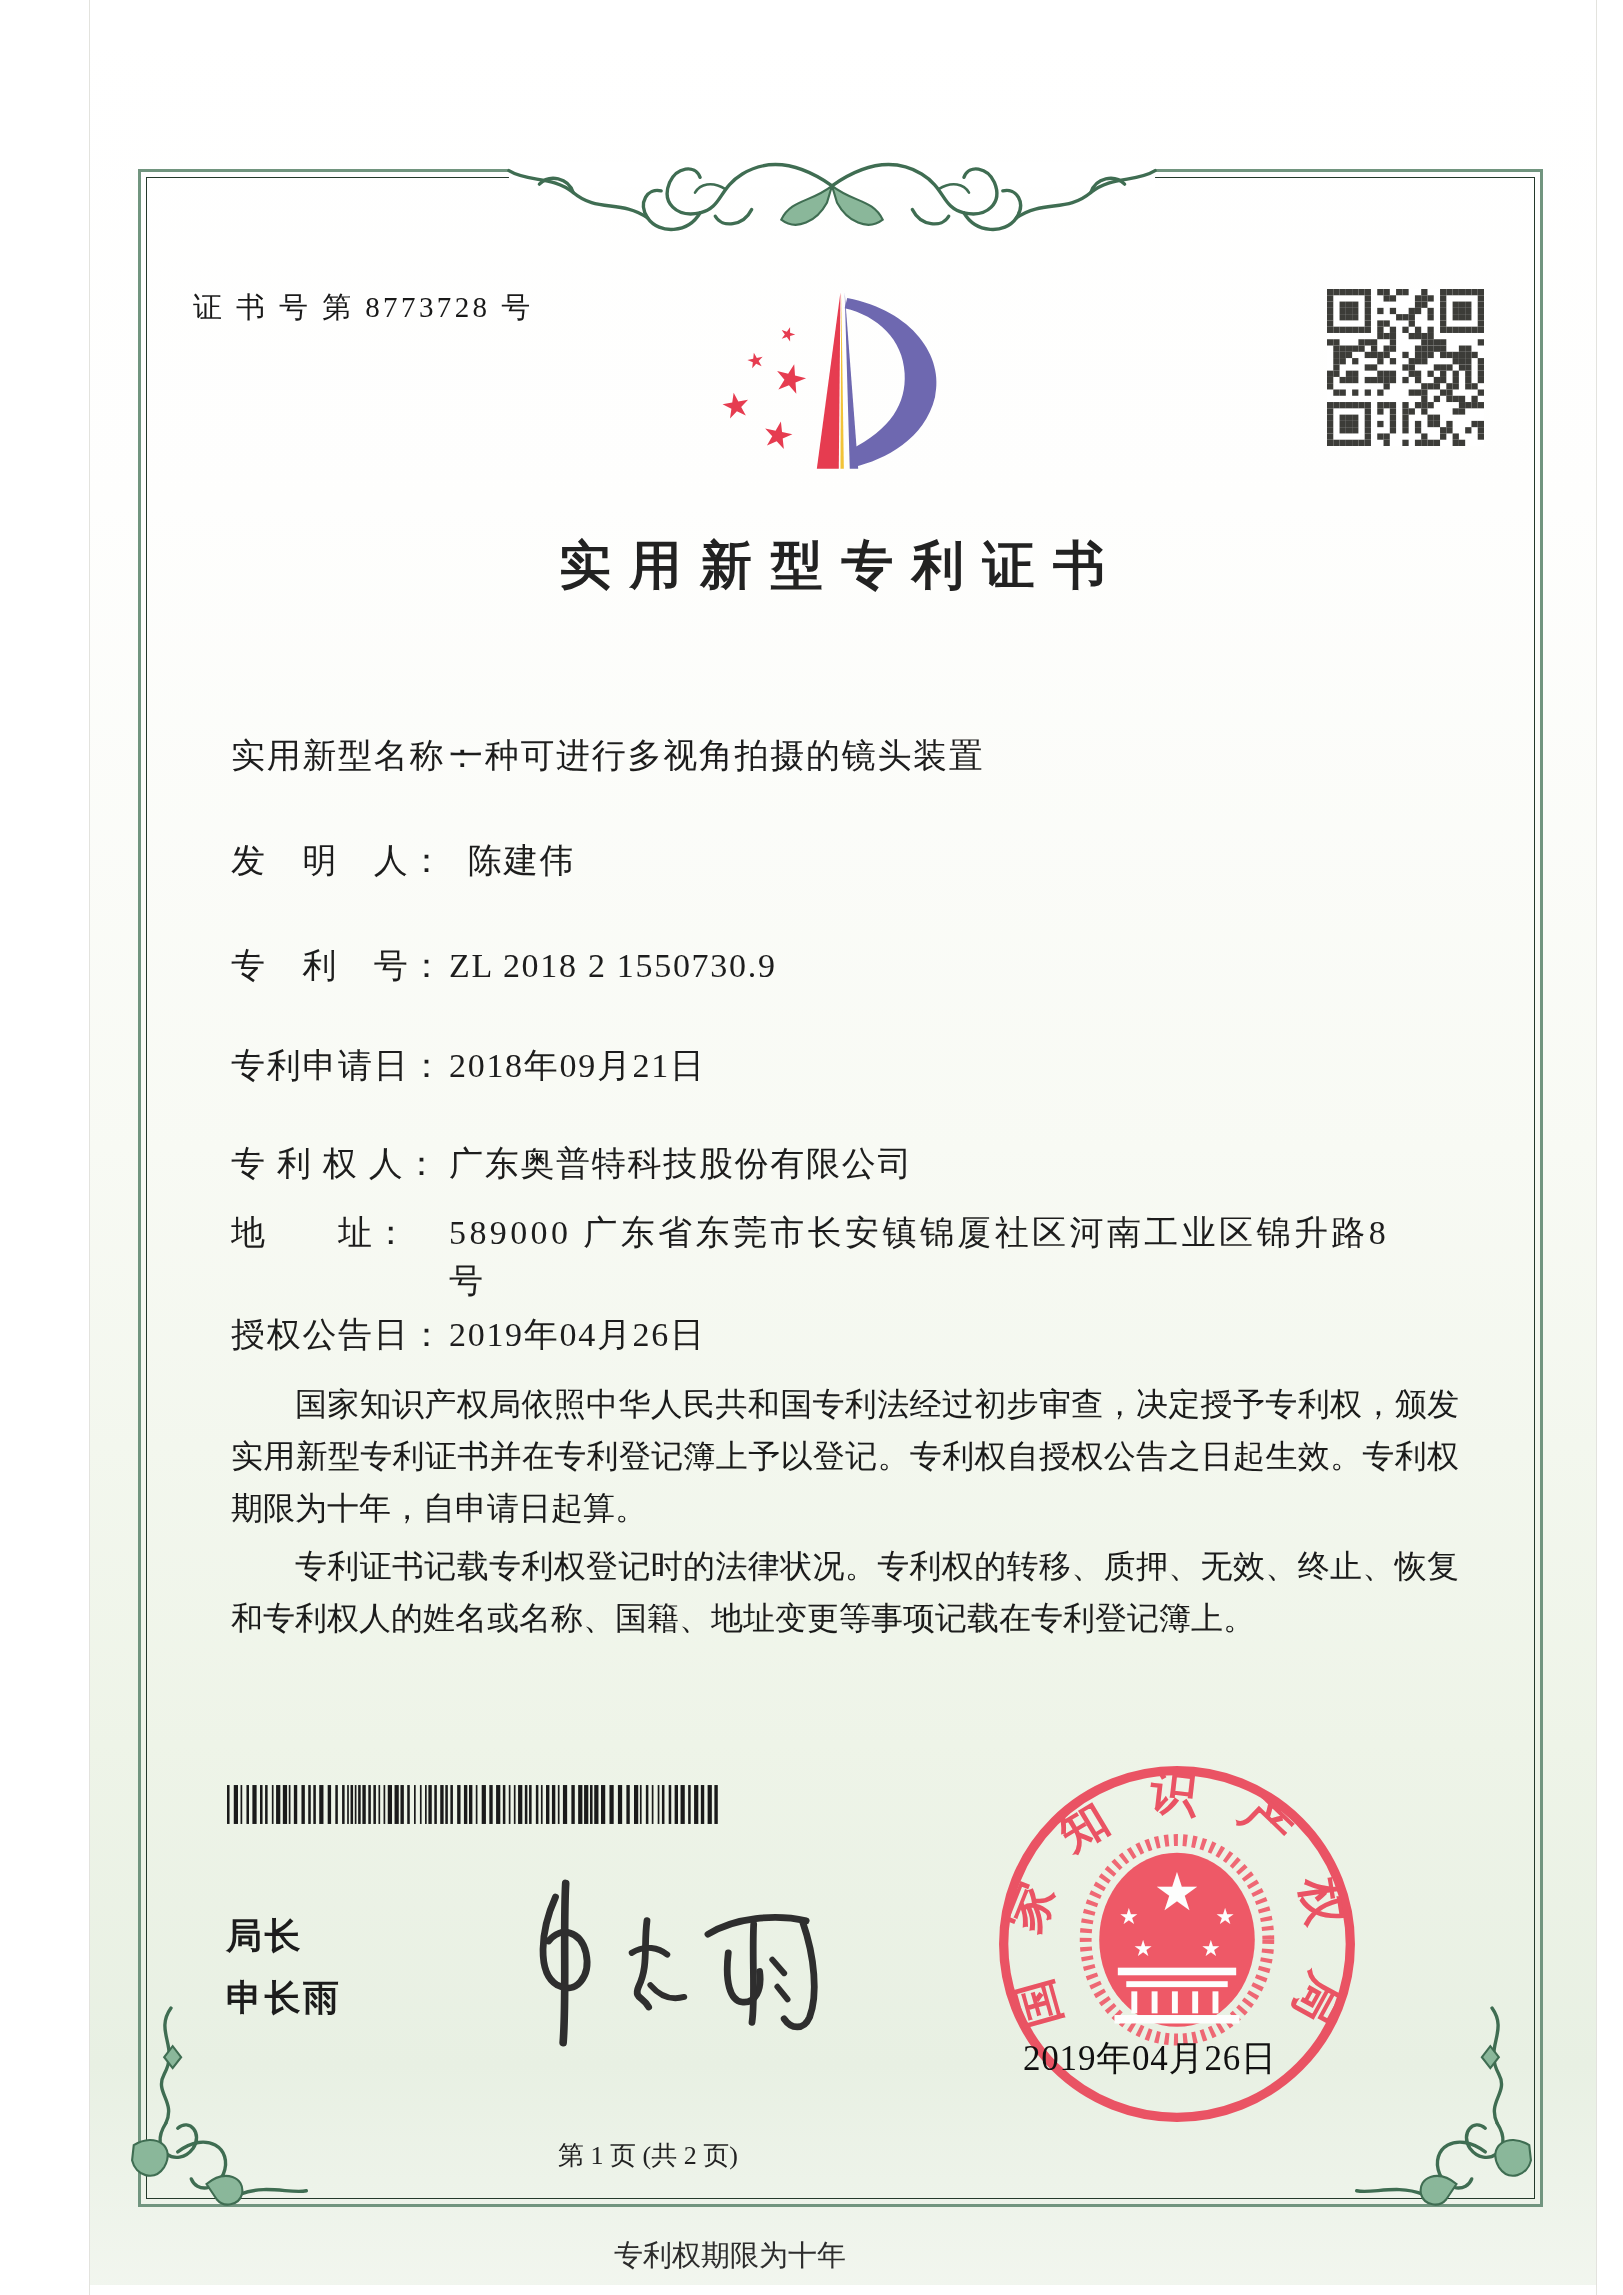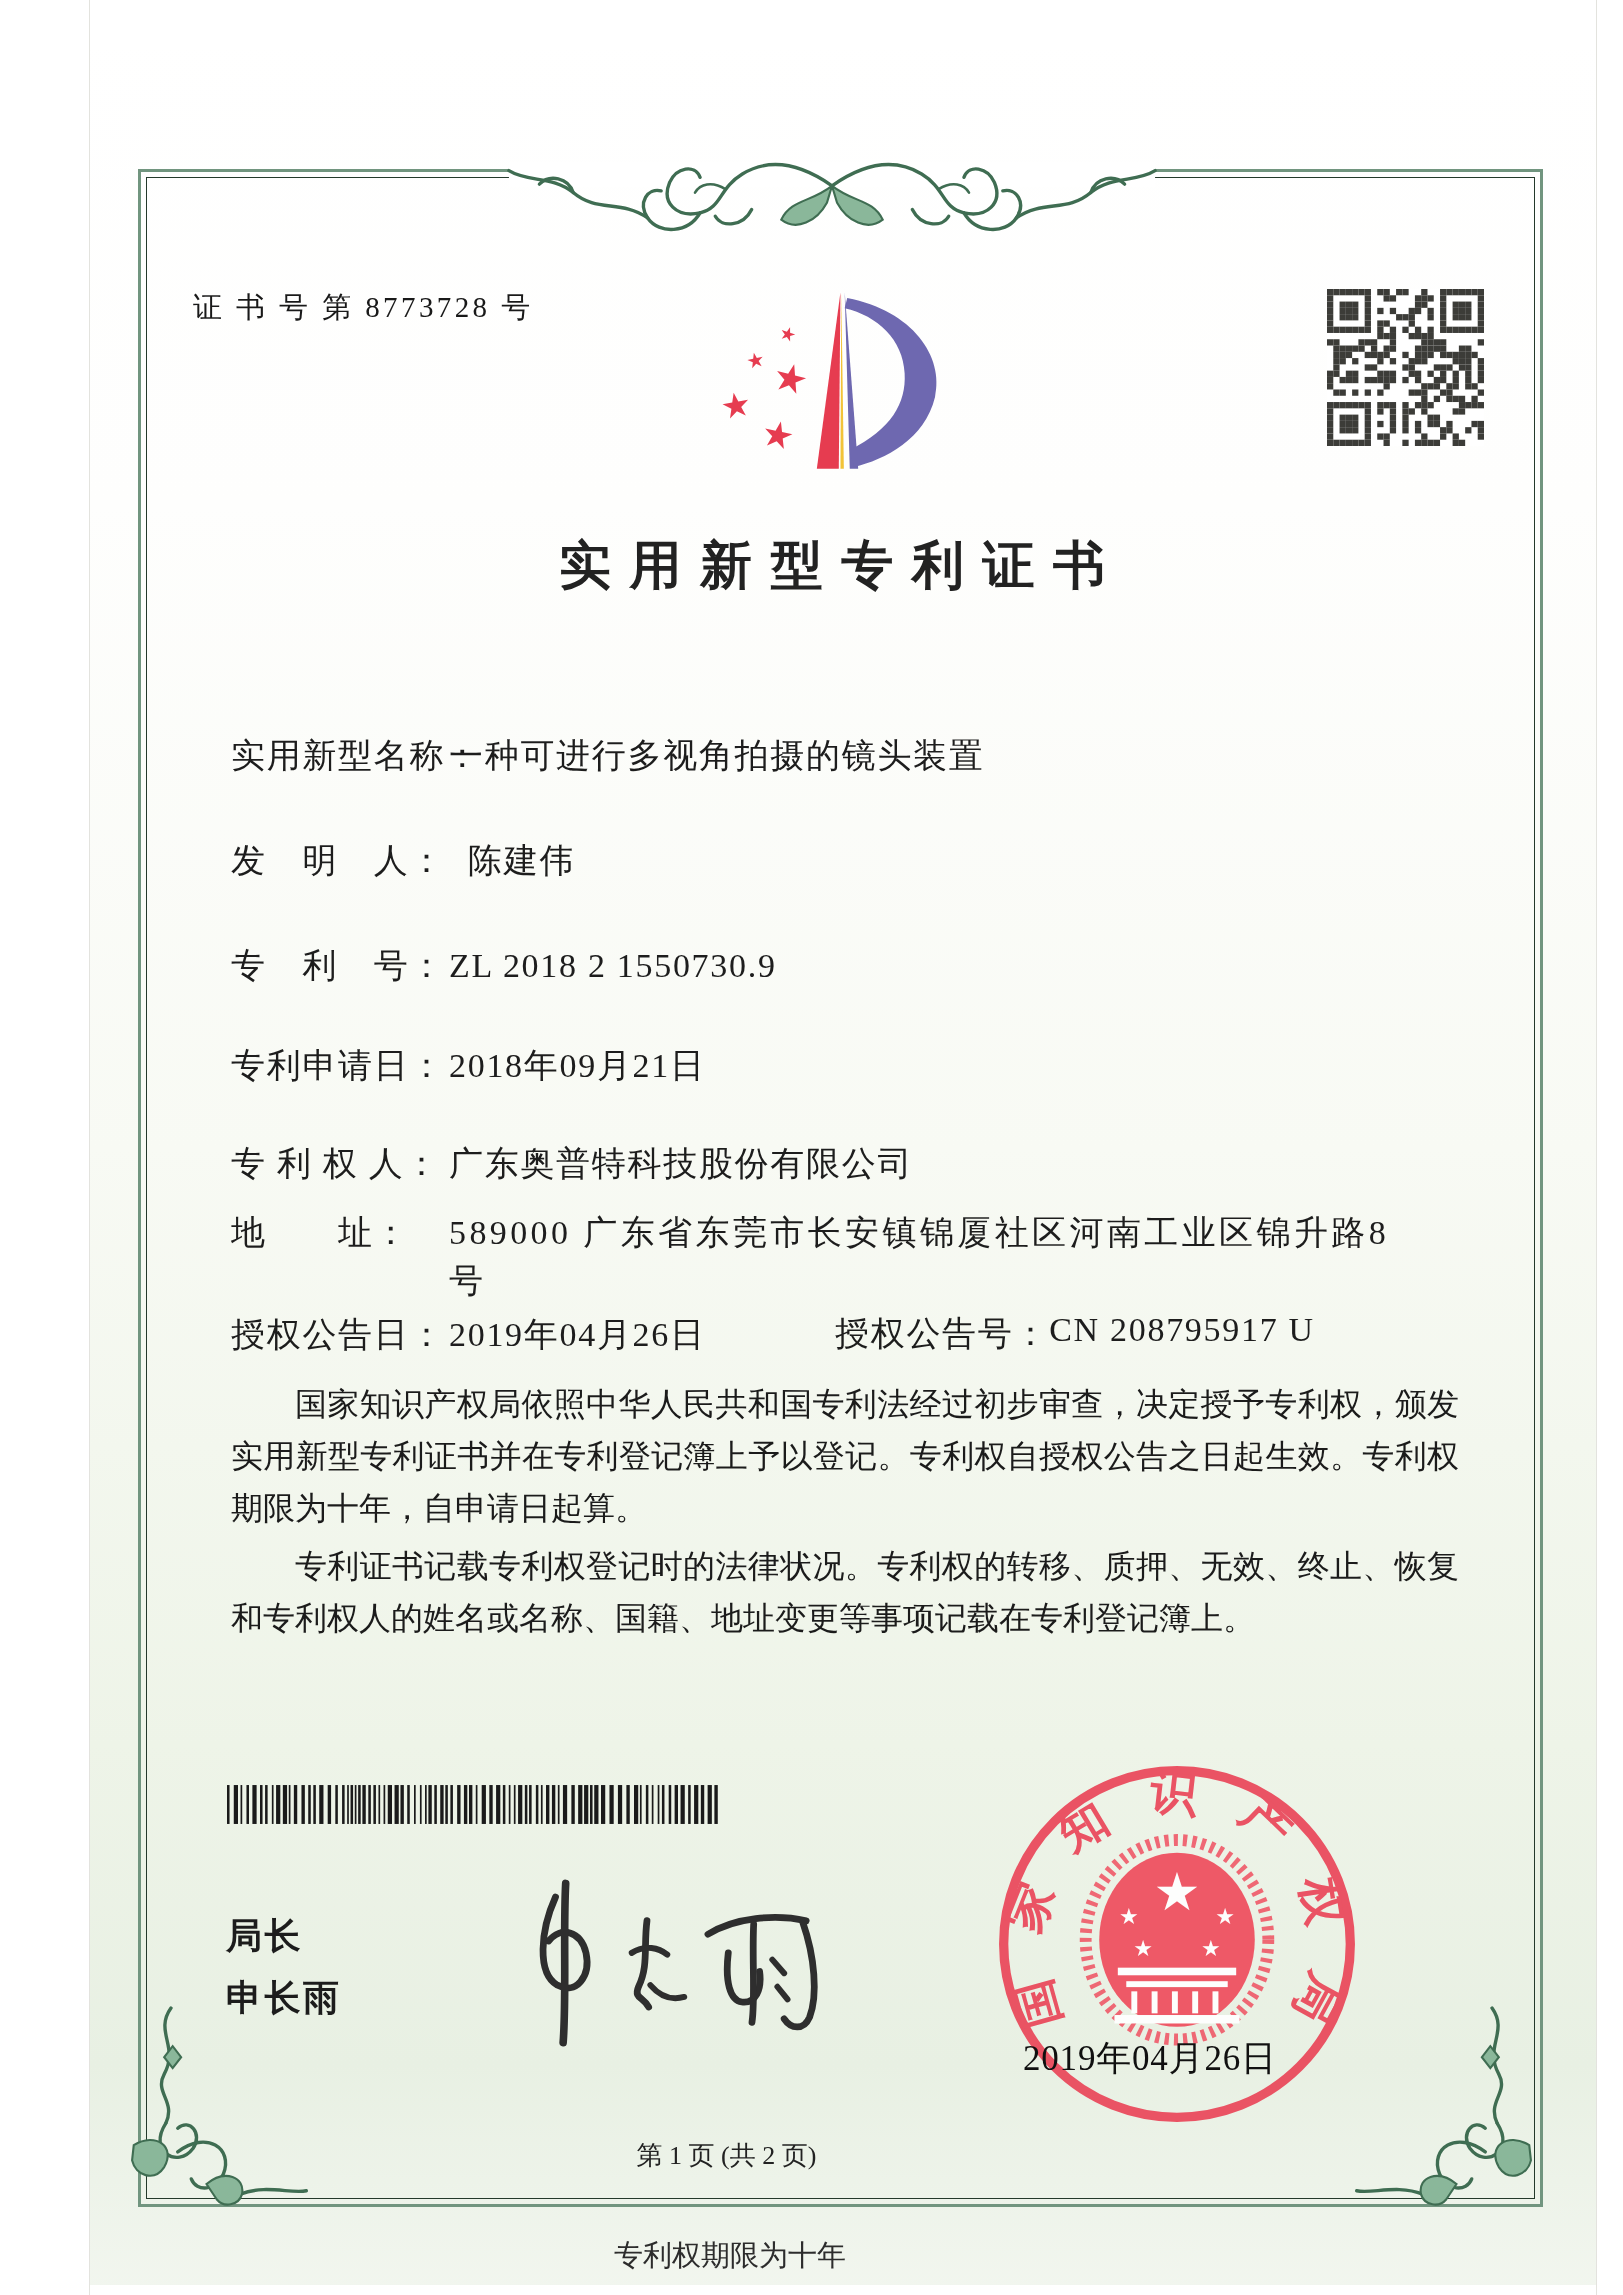--- a/index.html
+++ b/index.html
@@ -44,21 +44,21 @@
   .barcode{position:absolute;left:207px;top:1785px;width:495px;height:39px;}
 
   .signer{position:absolute;left:206px;font-family:"Liberation Sans","DejaVu Sans",sans-serif;
           font-weight:600;color:#1c1c1c;font-size:36px;letter-spacing:2.5px;}
   .signer.t{top:1912px;} .signer.n{top:1974px;}
   .signature{position:absolute;left:461px;top:1871px;width:398px;height:179px;}
 
   .seal{position:absolute;left:971px;top:1758px;width:372px;height:372px;opacity:.94;}
   .seal-date{position:absolute;left:1003px;top:2035px;font-size:35px;letter-spacing:0.8px;color:#101010;}
 
-  .page-no{position:absolute;left:512px;width:389px;top:2138px;text-align:center;font-size:26px;color:#222222;}
+  .page-no{position:absolute;left:538px;width:389px;top:2138px;text-align:left;font-size:26px;color:#222222;}
   .back-note{position:absolute;left:507px;width:406px;top:2236px;text-align:center;font-size:29px;color:#2c2c2c;}
 </style>
 </head>
 <body>
 
 <div class="page">
 
   <div class="edge top"></div>
   <div class="edge bottom"></div>
   <div class="edge left"></div>
@@ -459,24 +459,20 @@
     <span class="val">广东奥普特科技股份有限公司</span>
   </div>
   <div class="field f5">
     <span class="lbl">地　　址：</span>
     <span class="val">589000 广东省东莞市长安镇锦厦社区河南工业区锦升路8号</span>
   </div>
   <div class="field f6">
     <span class="lbl">授权公告日：</span>
     <span class="val">2019年04月26日</span>
   </div>
-  <div class="grant2">
-    <span class="lbl2">授权公告号：</span>
-    <span>CN 208795917 U</span>
-  </div>
 
   <div class="body-text">
     <p>国家知识产权局依照中华人民共和国专利法经过初步审查，决定授予专利权，颁发实用新型专利证书并在专利登记簿上予以登记。专利权自授权公告之日起生效。专利权期限为十年，自申请日起算。</p>
     <p>专利证书记载专利权登记时的法律状况。专利权的转移、质押、无效、终止、恢复和专利权人的姓名或名称、国籍、地址变更等事项记载在专利登记簿上。</p>
   </div>
 
   <svg class="barcode" id="barcode-svg" viewBox="0 0 585 46">
       <rect x="0" y="0" width="3" height="46" fill="#1a1a1a"></rect>
       <rect x="8" y="0" width="5" height="46" fill="#1a1a1a"></rect>
       <rect x="16" y="0" width="2" height="46" fill="#1a1a1a"></rect>

